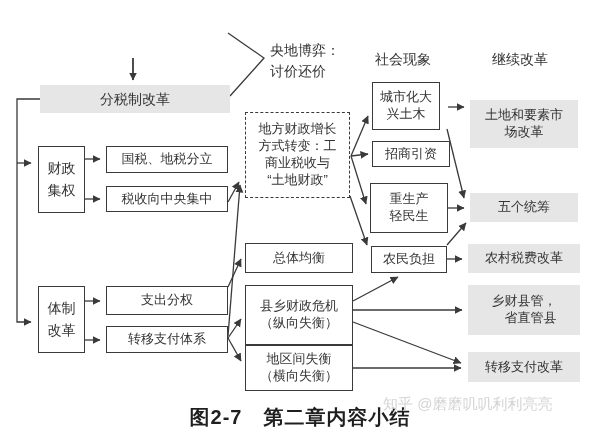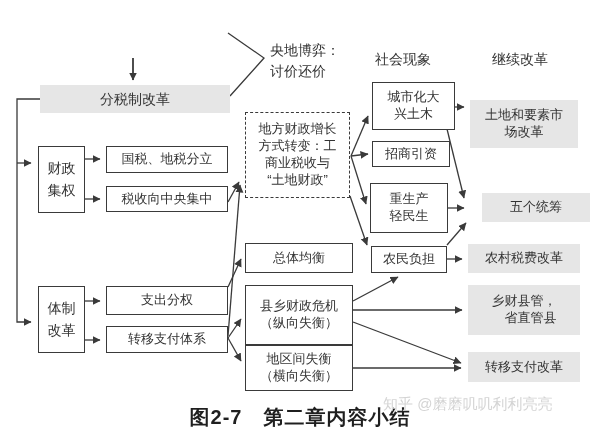--- a/index.html
+++ b/index.html
@@ -97,36 +97,36 @@
   <div class="node solid vbig" style="left:38px;top:286px;width:47px;height:67px;">体制
 改革</div>
   <div class="node solid" style="left:106px;top:286px;width:122px;height:29px;">支出分权</div>
   <div class="node solid" style="left:106px;top:326px;width:122px;height:27px;">转移支付体系</div>
 
   <div class="node dashed" style="left:245px;top:112px;width:105px;height:86px;">地方财政增长
 方式转变：工
 商业税收与
 “土地财政”</div>
 
-  <div class="node solid" style="left:372px;top:82px;width:83px;height:48px;">城市化大
+  <div class="node solid" style="left:372px;top:82px;width:68px;height:48px;">城市化大
 兴土木</div>
   <div class="node solid" style="left:372px;top:141px;width:78px;height:26px;">招商引资</div>
   <div class="node solid" style="left:370px;top:183px;width:78px;height:50px;">重生产
 轻民生</div>
   <div class="node solid" style="left:371px;top:246px;width:76px;height:27px;">农民负担</div>
 
   <div class="node solid" style="left:245px;top:243px;width:108px;height:30px;">总体均衡</div>
   <div class="node solid" style="left:245px;top:285px;width:108px;height:60px;">县乡财政危机
 （纵向失衡）</div>
   <div class="node solid" style="left:245px;top:345px;width:108px;height:46px;">地区间失衡
 （横向失衡）</div>
 
   <div class="node gray" style="left:470px;top:100px;width:108px;height:48px;">土地和要素市
 场改革</div>
-  <div class="node gray" style="left:470px;top:193px;width:108px;height:29px;margin-left:12px;">五个统筹</div>
+  <div class="node gray" style="left:470px;top:193px;width:108px;height:29px;">五个统筹</div>
   <div class="node gray" style="left:468px;top:244px;width:112px;height:29px;">农村税费改革</div>
   <div class="node gray" style="left:468px;top:285px;width:112px;height:50px;text-align:right;">乡财县管，
 省直管县</div>
   <div class="node gray" style="left:468px;top:352px;width:112px;height:30px;">转移支付改革</div>
 
   <div class="caption">图2-7　第二章内容小结</div>
   <div class="watermark">知乎 @磨磨叽叽利利亮亮</div>
 </div>
 
 </body></html>

